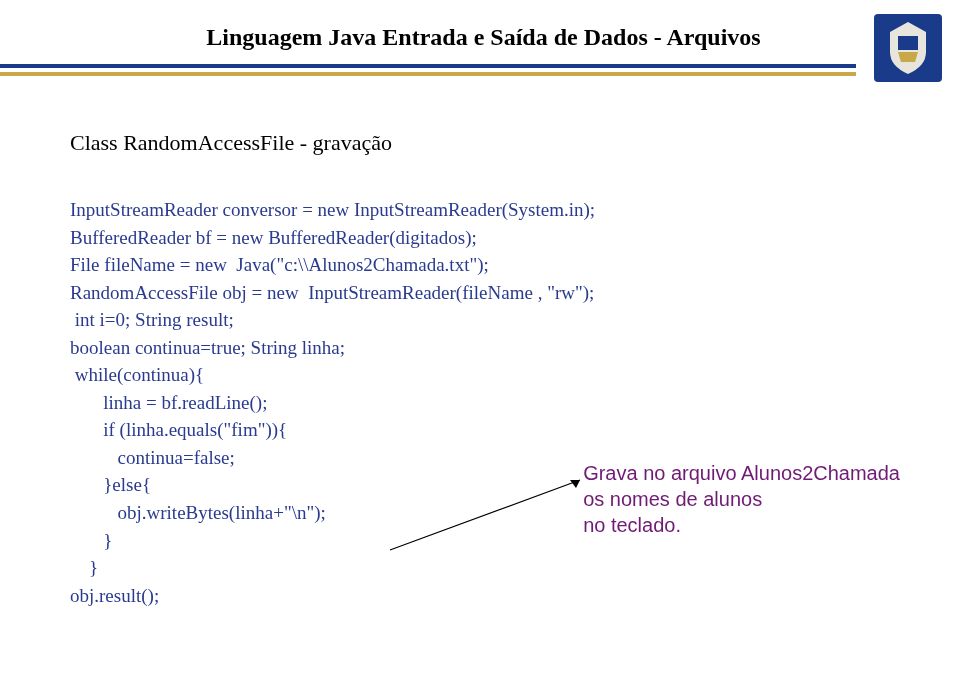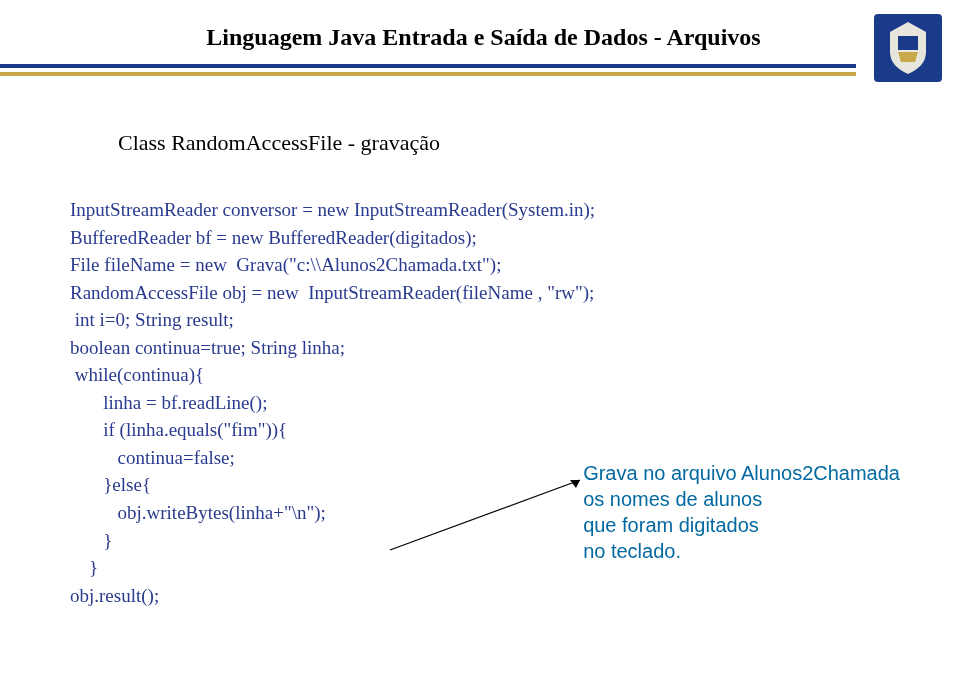--- a/index.html
+++ b/index.html
@@ -49,36 +49,35 @@
     height: 80px;
   }
   .content {
     padding: 40px 70px 0 70px;
   }
   .subtitle {
     font-size: 22px;
     color: #000;
     font-family: "Comic Sans MS", cursive;
     margin-bottom: 40px;
-    margin-left: 48px;
   }
   .code {
     font-family: "Comic Sans MS", cursive;
     font-size: 19px;
     color: #2a3b8f;
     line-height: 1.45;
     white-space: pre;
   }
   .annotation {
     position: absolute;
     right: 60px;
     top: 460px;
     font-family: Arial, Helvetica, sans-serif;
     font-size: 20px;
-    color: #0369a1;
+    color: #701a75;
     line-height: 1.3;
   }
   .arrow {
     position: absolute;
     left: 380px;
     top: 470px;
     width: 220px;
     height: 90px;
     pointer-events: none;
   }
@@ -100,21 +99,21 @@
       <rect x="30" y="28" width="20" height="14" fill="#1a3a8a"></rect>
       <path d="M30 44 L50 44 L47 54 L33 54 Z" fill="#c9a84a"></path>
     </svg>
   </div>
 </div>
 
 <div class="content">
   <div class="subtitle">Class RandomAccessFile - gravação</div>
   <div class="code"><span>InputStreamReader conversor = new InputStreamReader(System.in);</span>
 <span>BufferedReader bf = new BufferedReader(digitados);</span>
-<span>File fileName = new  Grava("c:\\Alunos2Chamada.txt");</span>
+<span>File fileName = new  Java("c:\\Alunos2Chamada.txt");</span>
 <span>RandomAccessFile obj = new  InputStreamReader(fileName , "rw");</span>
 <span> int i=0; String result;</span>
 <span>boolean continua=true; String linha;</span>
 <span> while(continua){</span>
 <span>       linha = bf.readLine();</span>
 <span>       if (linha.equals("fim")){</span>
 <span>          continua=false;</span>
 <span>       }else{</span>
 <span>          obj.writeBytes(linha+"\n");</span>
 <span>       }</span>
@@ -123,15 +122,14 @@
 </div>
 
 <svg class="arrow" viewBox="0 0 220 90">
   <line x1="10" y1="80" x2="200" y2="10" stroke="#000" stroke-width="1.2"></line>
   <polygon points="200,10 190,10 196,18" fill="#000"></polygon>
 </svg>
 
 <div class="annotation">
   <div>Grava no arquivo Alunos2Chamada</div>
   <div>os nomes de alunos</div>
-  <div>que foram digitados</div>
   <div>no teclado.</div>
 </div>
 
 </body></html>

